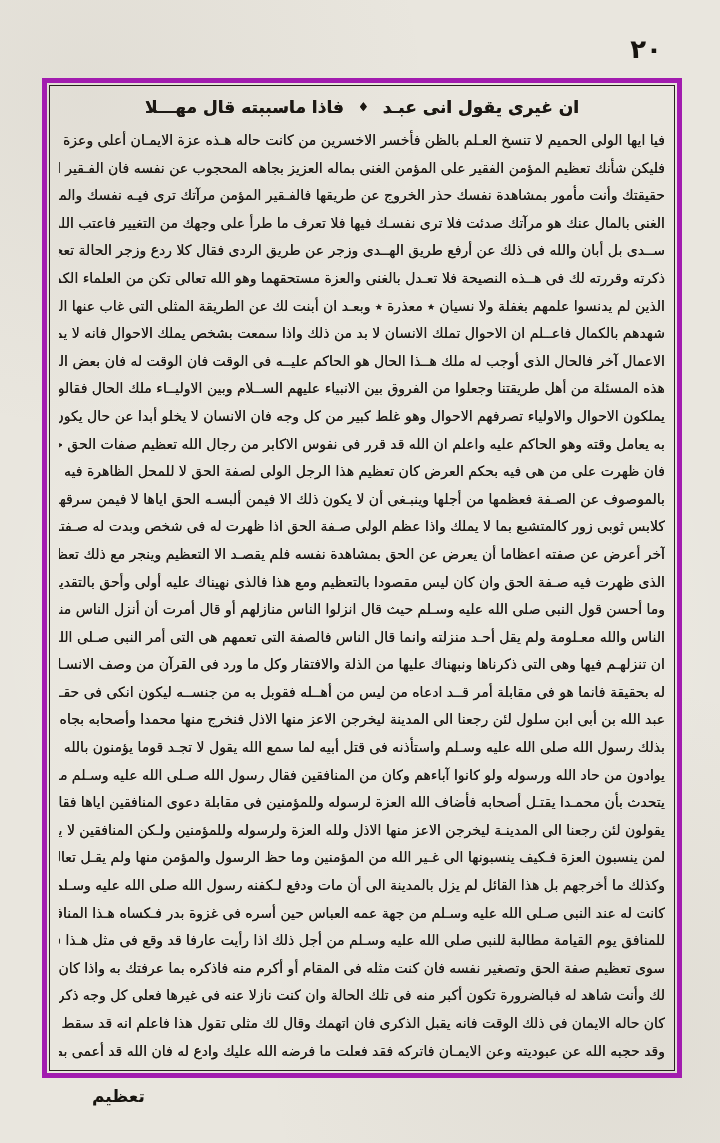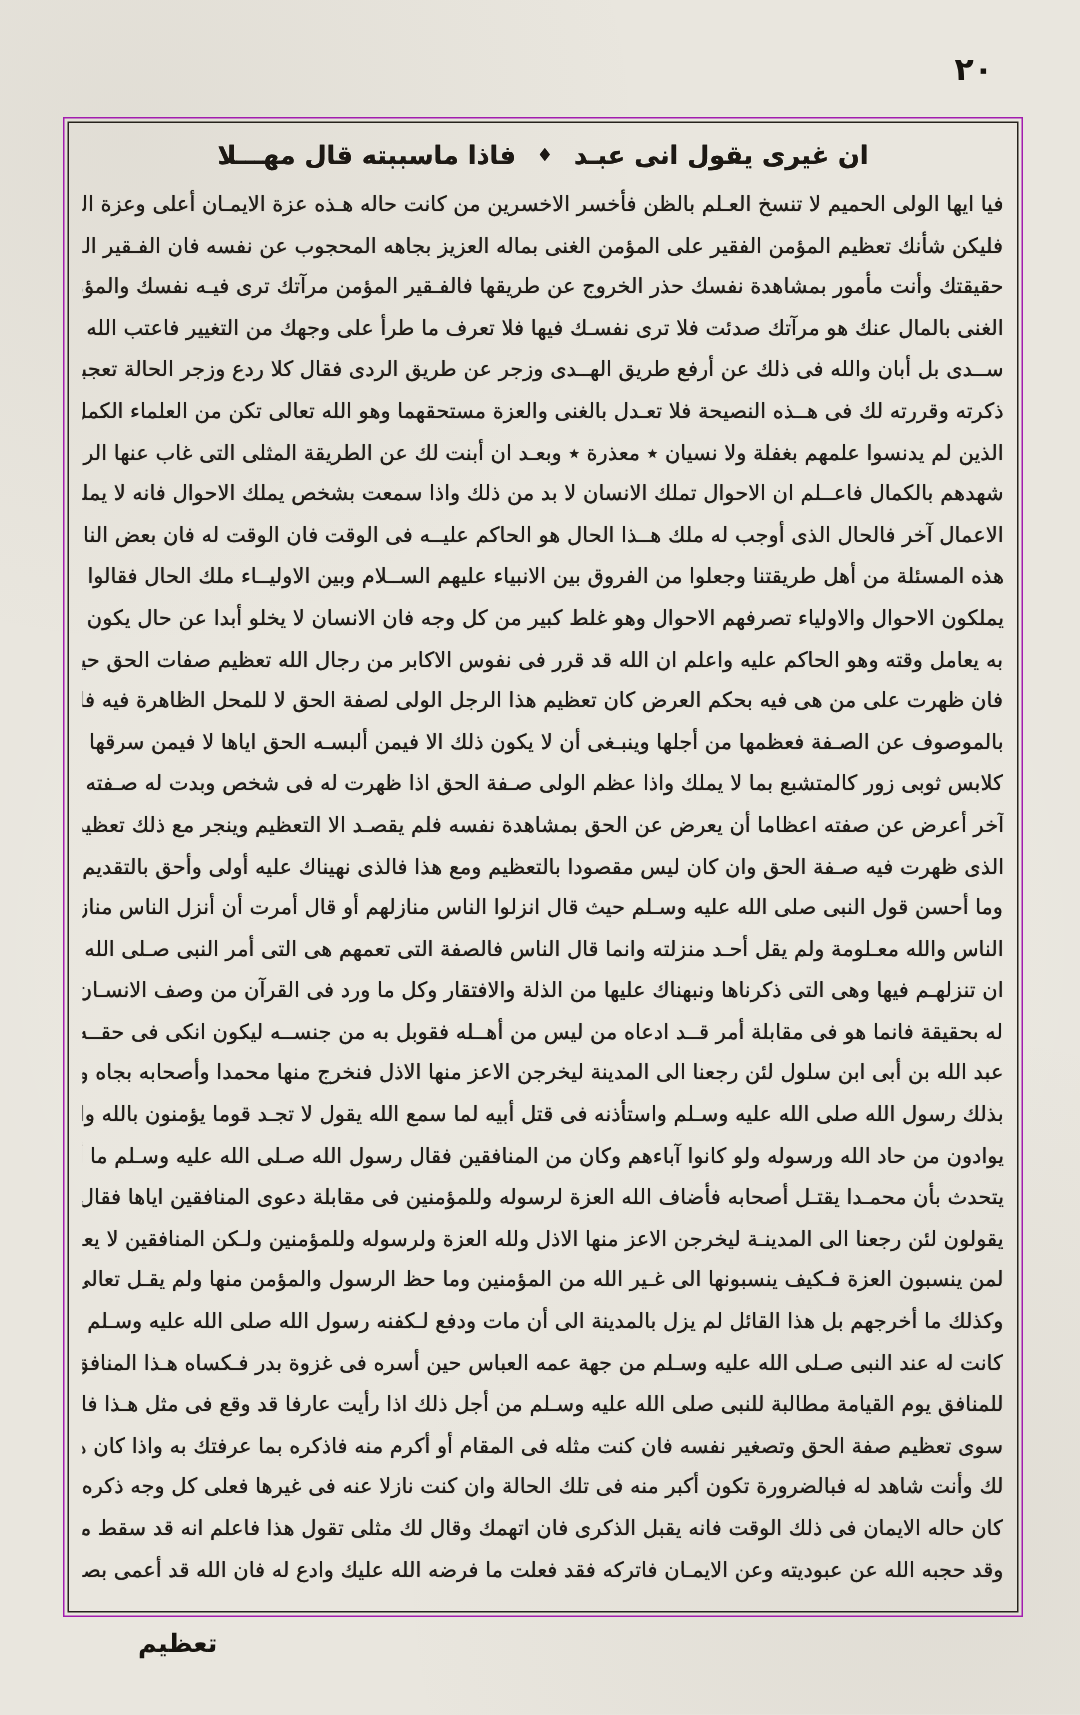--- a/index.html
+++ b/index.html
@@ -12,26 +12,26 @@
   
   body::before{
     content:"";position:absolute;inset:0;pointer-events:none;
     background:
       radial-gradient(circle at 12% 8%, rgba(120,110,95,.07), transparent 28%),
       radial-gradient(circle at 88% 92%, rgba(120,110,95,.08), transparent 30%),
       radial-gradient(circle at 50% 55%, rgba(255,255,255,.10), transparent 60%);
   }
   .page-number{
     position:absolute;top:34px;right:58px;
-    font-size:21px;font-weight:700;color:#17140f;
+    font-size:26px;font-weight:700;color:#17140f;
     letter-spacing:2px;
   }
   .frame{
     position:absolute;left:42px;top:78px;width:640px;height:1000px;
-    box-sizing:border-box;border:1px solid #a21caf;padding:2px;
+    box-sizing:border-box;border:5px solid #a21caf;padding:2px;
     background:transparent;
   }
   .frame-inner{
     box-sizing:border-box;width:100%;height:100%;
     border:1px solid #26221c;
     padding:6px 9px 4px 9px;
     overflow:hidden;
   }
   .text-area{direction:rtl;}
   .header-verse{

